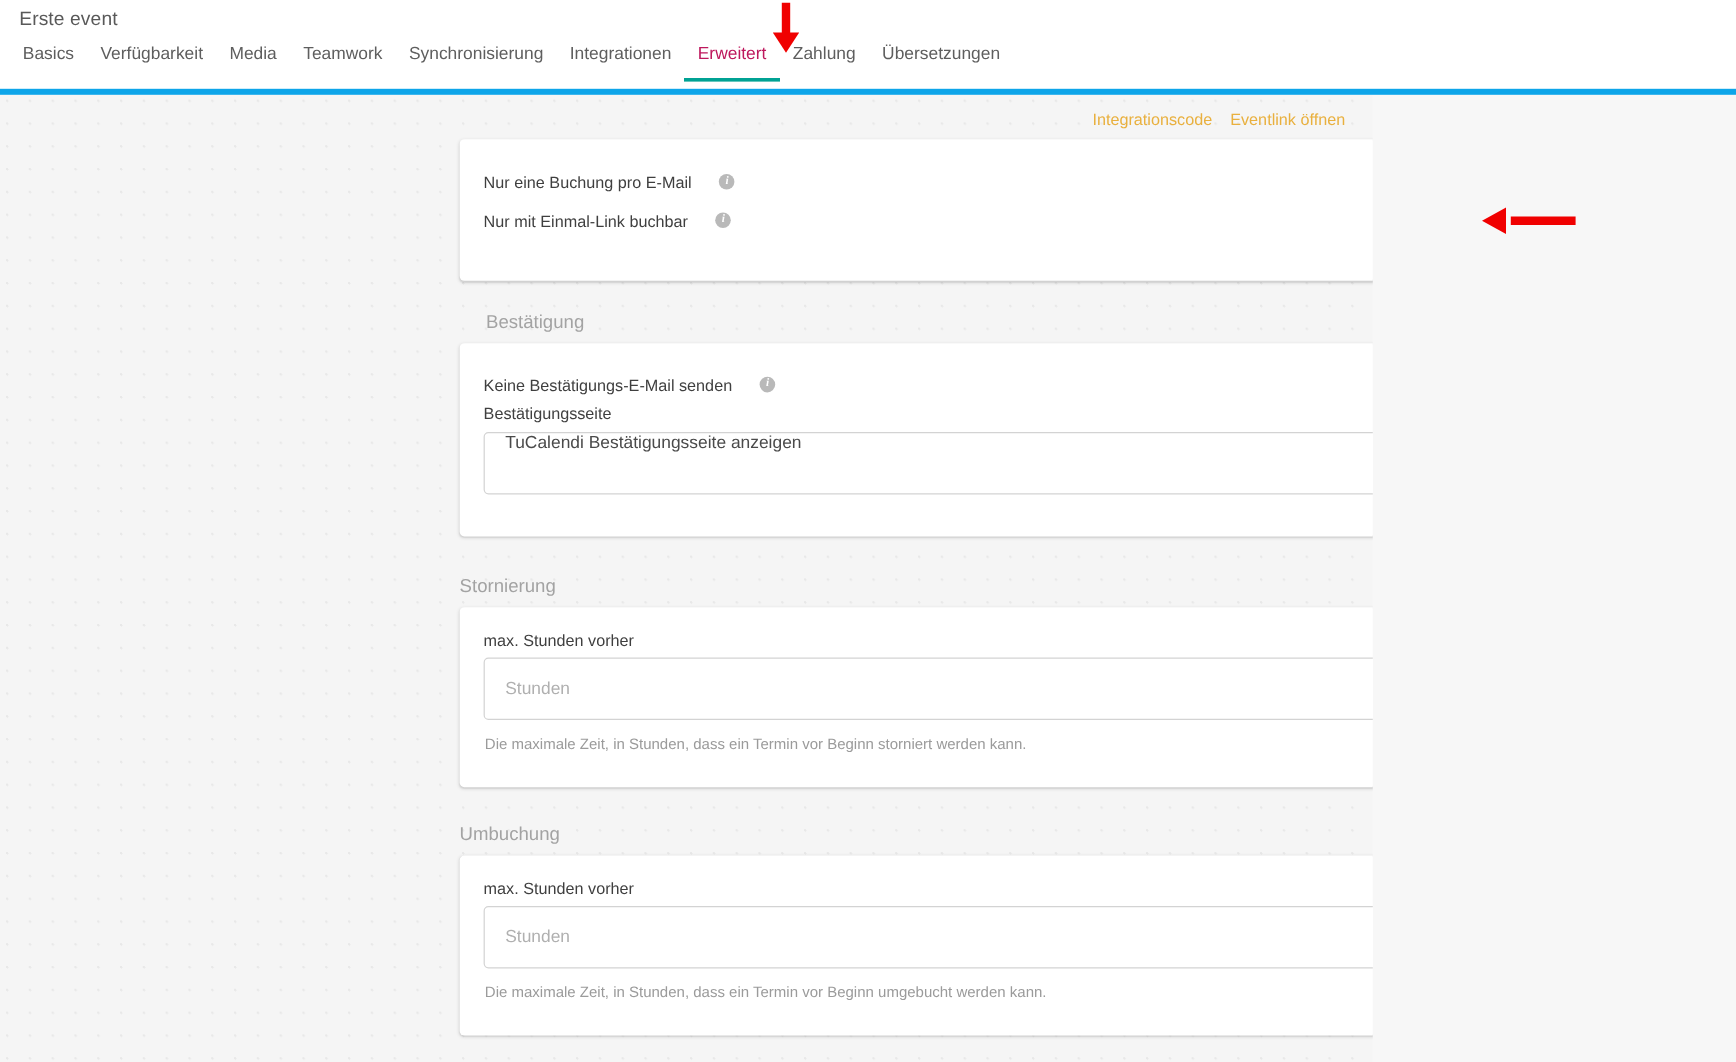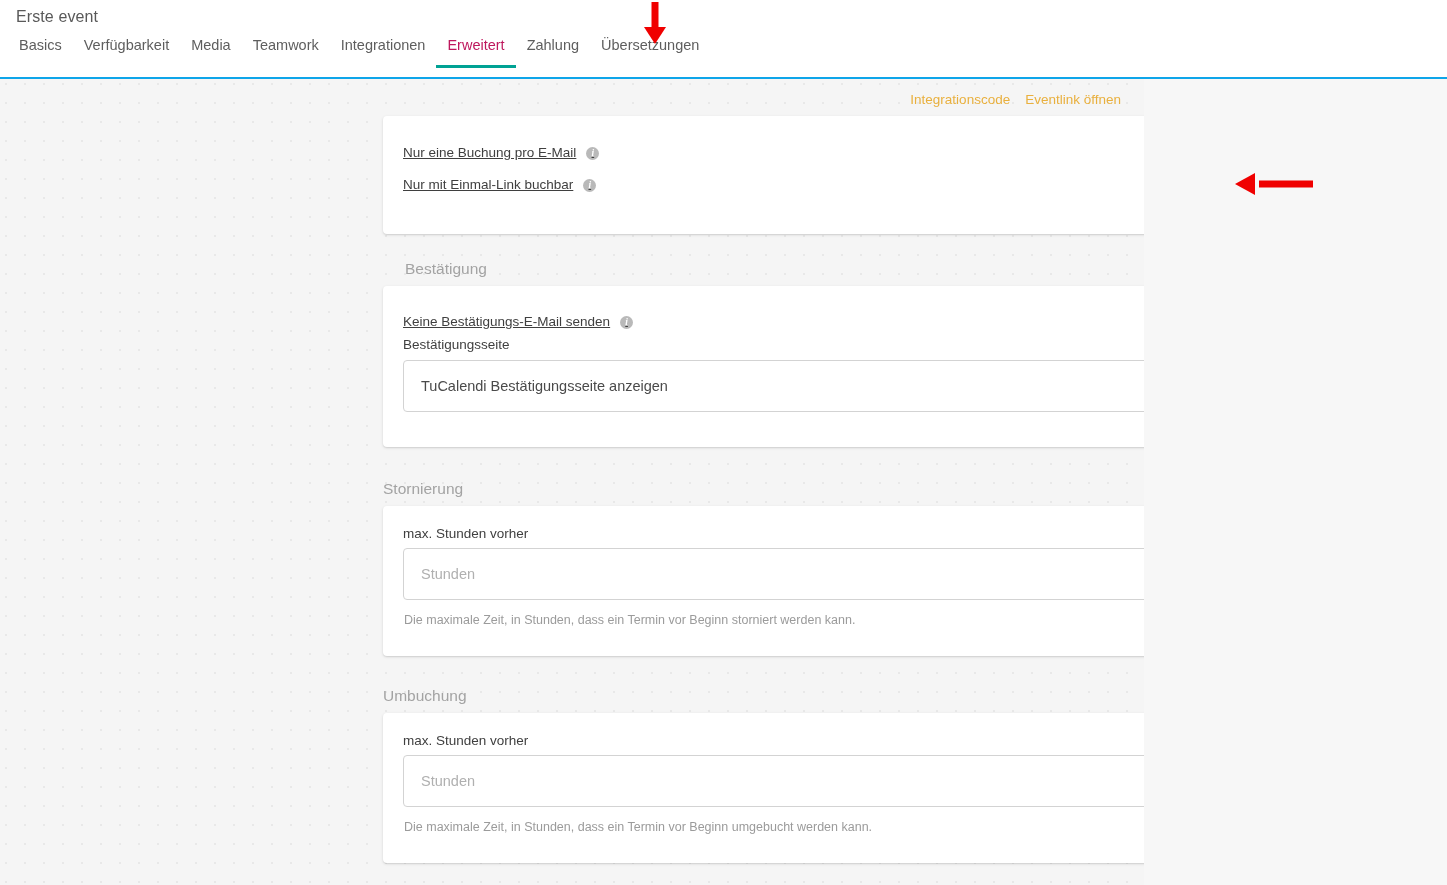--- a/index.html
+++ b/index.html
@@ -18,21 +18,21 @@
     position: relative;
   }
 
   
   #topbar {
     position: absolute;
     left: 0; top: 0;
     width: 1447px;
     height: 79px;
     background: #ffffff;
-    border-bottom: 2px solid #0ea5e9;
+    border-bottom: 5px solid #0ea5e9;
     z-index: 5;
   }
 
   #page-title {
     position: absolute;
     left: 16px;
     top: 8px;
     font-size: 16px;
     color: #595959;
     letter-spacing: .1px;
@@ -126,26 +126,25 @@
     left: 20px;
     right: 20px;
     height: 26px;
     display: flex;
     align-items: center;
     justify-content: space-between;
   }
 
   .row-label {
     display: flex;
-    align-items: flex-end;
-    gap: 10px;
+    align-items: flex-start;
+    gap: 23px;
     font-size: 13.5px;
     color: #3f3f3f;
     white-space: nowrap;
-    text-decoration: underline;
   }
 
   .info-icon {
     display: inline-block;
     width: 13px;
     height: 13px;
     border-radius: 50%;
     background: #b9b9b9;
     color: #ffffff;
     font-size: 9.5px;
@@ -200,21 +199,20 @@
     position: absolute;
     left: 20px;
     width: 841px;
     background: #fff;
     border: 1px solid #d3d3d3;
     border-radius: 4px;
     font-family: "Liberation Sans", sans-serif;
     font-size: 14.5px;
     color: #4a4a4a;
     display: flex;
-    align-items: center;
     padding: 0 17px;
     cursor: pointer;
   }
 
   .select-box { height: 52px; }
   .select-box .sel-value { flex: 1; white-space: nowrap; }
   .caret {
     width: 0; height: 0;
     border-left: 5px solid transparent;
     border-right: 5px solid transparent;
@@ -246,20 +244,21 @@
 <body>
 
 <div id="topbar">
   <div id="page-title">Erste event</div>
 
   <div id="tabstrip">
     <div class="tab"><span>Basics</span></div>
     <div class="tab"><span>Verfügbarkeit</span></div>
     <div class="tab"><span>Media</span></div>
     <div class="tab"><span>Teamwork</span></div>
+    <div class="tab"><span>Synchronisierung</span></div>
     <div class="tab"><span>Integrationen</span></div>
     <div class="tab active"><span>Erweitert</span></div>
     <div class="tab"><span>Zahlung</span></div>
     <div class="tab"><span>Übersetzungen</span></div>
   </div>
 </div>
 
 <div id="canvas">
 
   <div id="toplinks">

